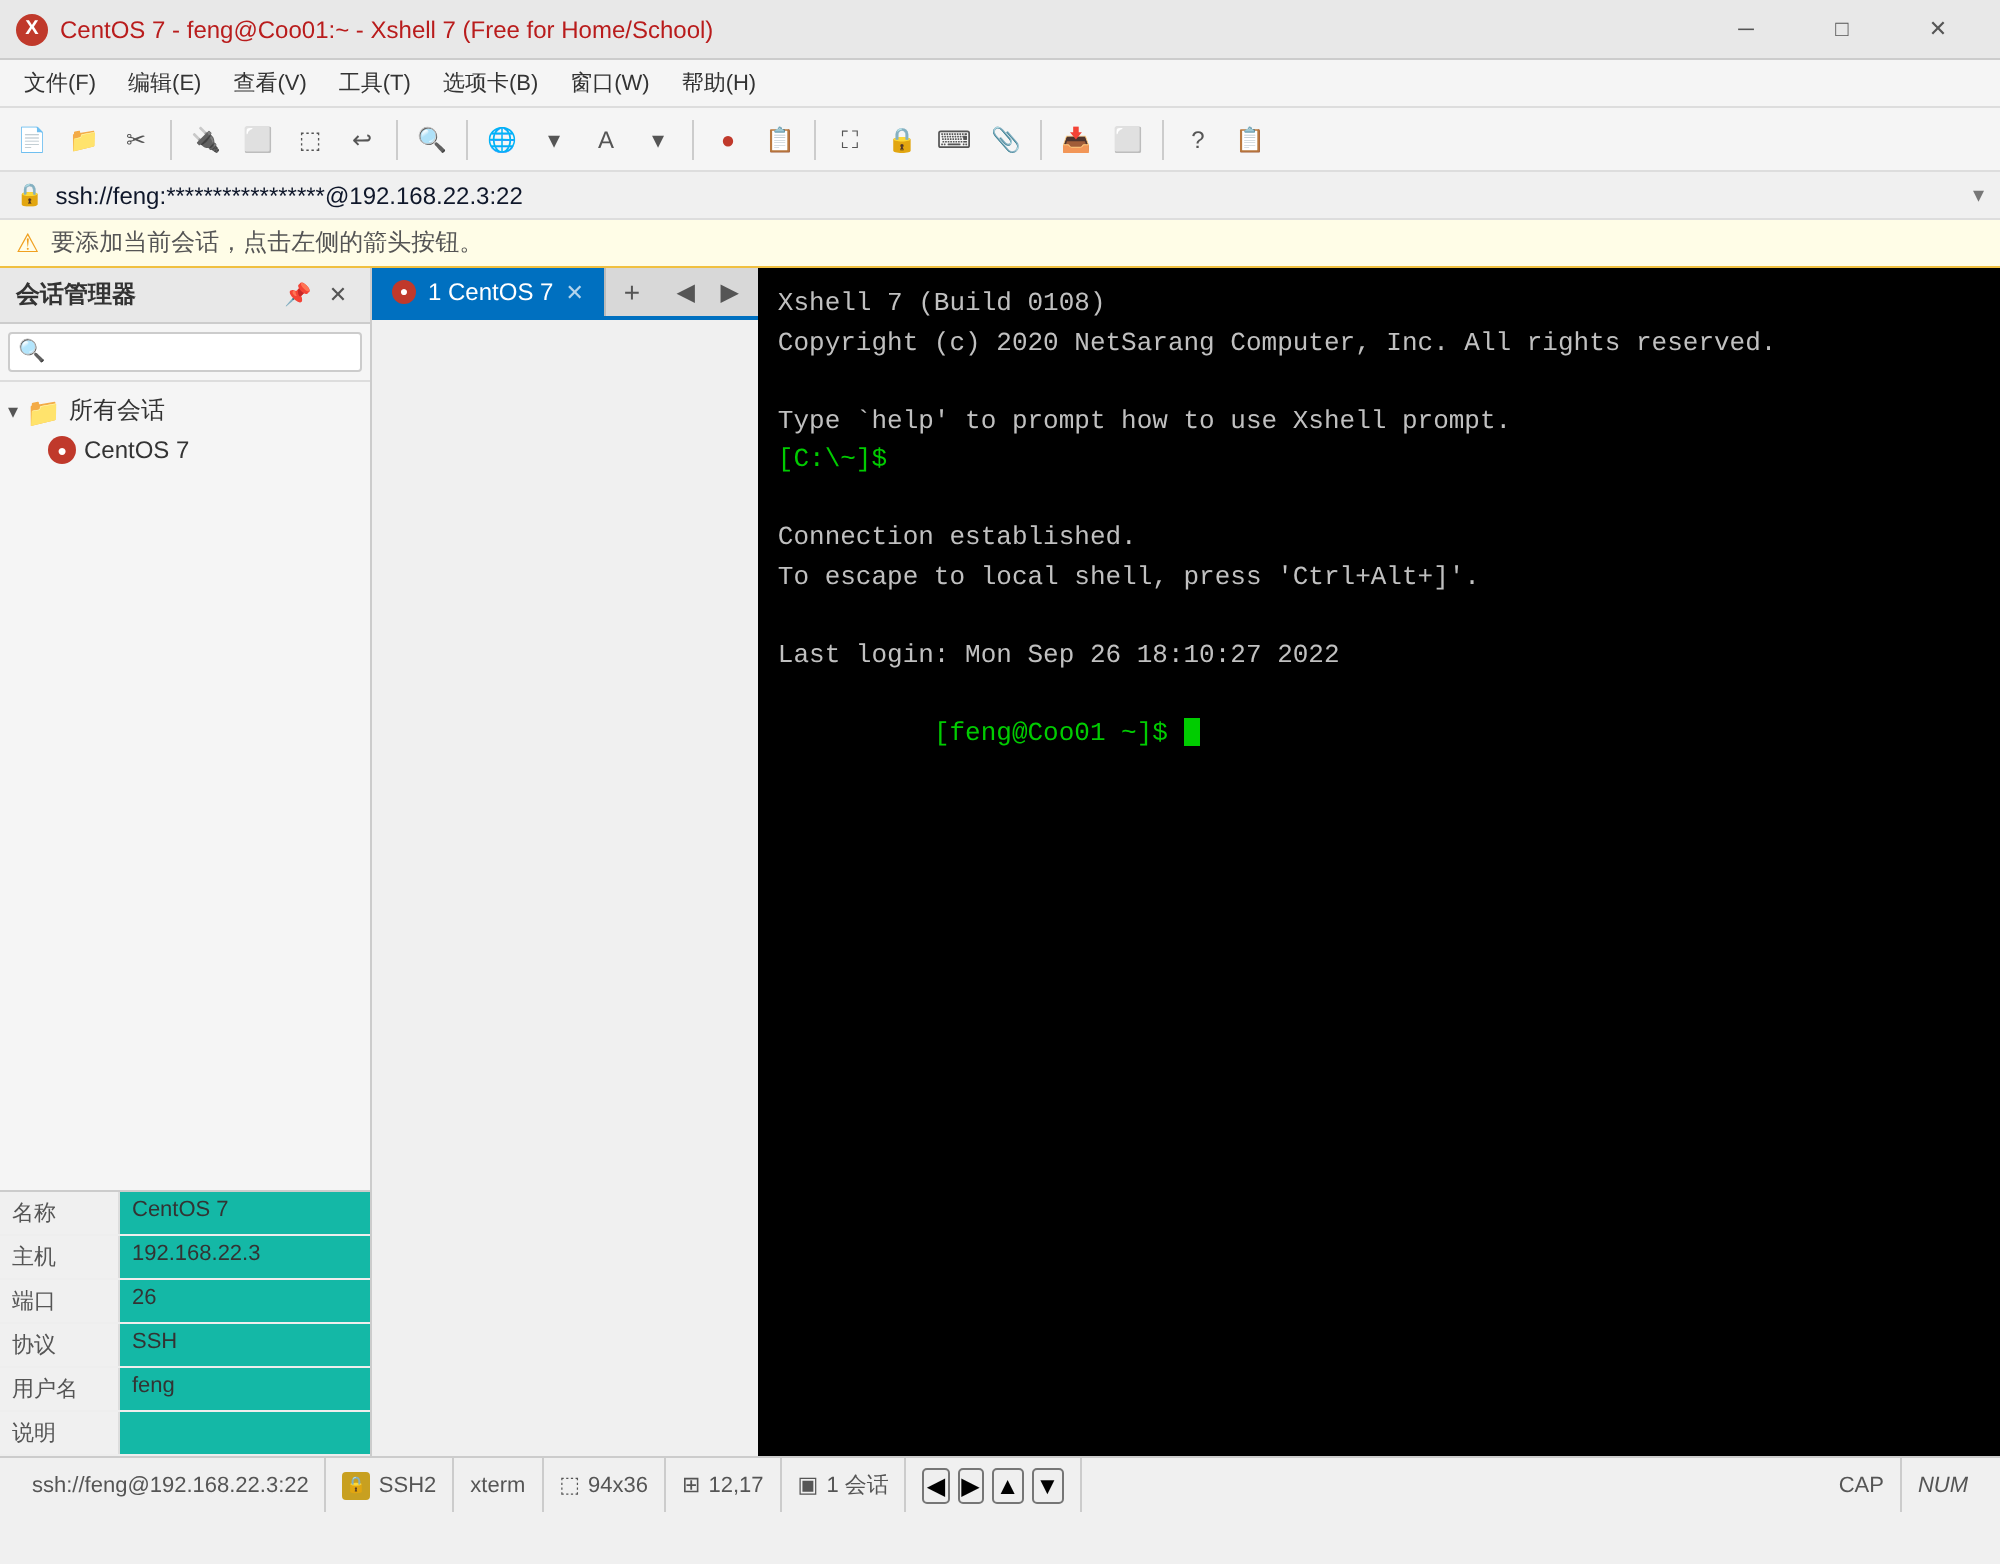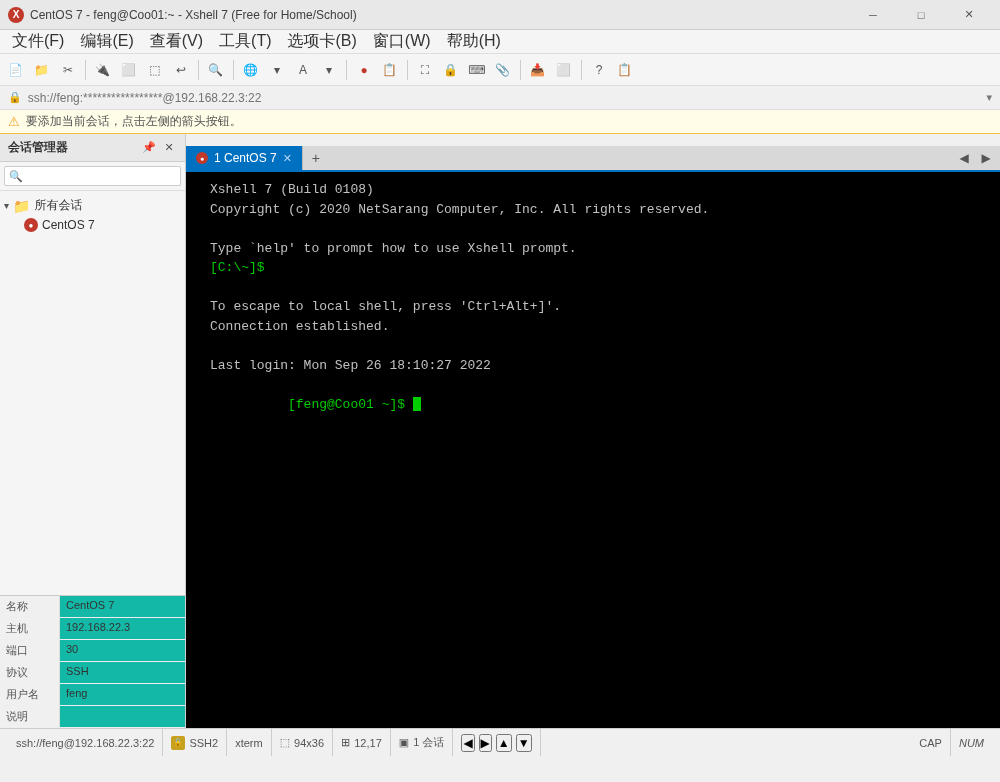--- a/index.html
+++ b/index.html
@@ -15,21 +15,21 @@
       border-bottom: 1px solid #ccc;
       user-select: none;
     }
     #title-bar .app-icon {
       width: 16px; height: 16px; margin-right: 6px;
       background: #c0392b; border-radius: 50%;
       display: flex; align-items: center; justify-content: center;
       font-size: 10px; color: white; font-weight: bold; flex-shrink: 0;
     }
     #title-bar .title-text {
-      flex: 1; font-size: 12px; color: #404040;
+      flex: 1; font-size: 12px; color: #b91c1c;
     }
     #title-bar .window-controls {
       display: flex; gap: 2px;
     }
     #title-bar .win-btn {
       width: 46px; height: 30px;
       border: none; background: transparent;
       cursor: pointer; font-size: 11px; color: #555;
       display: flex; align-items: center; justify-content: center;
     }
@@ -39,21 +39,21 @@
       height: 24px;
       background: #f5f5f5;
       display: flex;
       align-items: center;
       padding: 0 4px;
       border-bottom: 1px solid #ddd;
     }
     .menu-item {
       padding: 2px 8px;
       cursor: pointer;
-      font-size: 16px;
+      font-size: 11px;
       color: #333;
       border-radius: 2px;
     }
 
     
     #toolbar {
       height: 32px;
       background: #f5f5f5;
       border-bottom: 1px solid #ddd;
       display: flex;
@@ -75,21 +75,21 @@
     #address-bar {
       height: 24px;
       background: #f0f0f0;
       border-bottom: 1px solid #ddd;
       display: flex;
       align-items: center;
       padding: 0 8px;
       gap: 6px;
     }
     #address-bar .lock-icon { color: #777; font-size: 11px; }
-    #address-bar .addr-text { font-size: 12px; color: #737373; flex: 1; }
+    #address-bar .addr-text { font-size: 12px; color: #0f172a; flex: 1; }
     #address-bar .addr-arrow { font-size: 11px; color: #777; cursor: pointer; }
 
     
     #notification-bar {
       height: 24px;
       background: #fffde7;
       border-bottom: 1px solid #f0c040;
       display: flex;
       align-items: center;
       padding: 0 8px;
@@ -231,21 +231,21 @@
     
     #terminal-container {
       flex: 1;
       background: #000;
       overflow: hidden;
       position: relative;
     }
     #terminal {
       width: 100%;
       height: 100%;
-      padding: 8px 24px;
+      padding: 8px 10px;
       font-family: 'Courier New', Consolas, monospace;
       font-size: 13px;
       color: #c0c0c0;
       line-height: 1.5;
       overflow-y: auto;
     }
     .term-line { white-space: pre; }
     .term-green { color: #00cc00; }
     .cursor {
       display: inline-block;
@@ -380,38 +380,38 @@
       <div class="info-row">
         <span class="info-label">名称</span>
         <span class="info-value">CentOS 7</span>
       </div>
       <div class="info-row">
         <span class="info-label">主机</span>
         <span class="info-value">192.168.22.3</span>
       </div>
       <div class="info-row">
         <span class="info-label">端口</span>
-        <span class="info-value">30</span>
+        <span class="info-value">26</span>
       </div>
       <div class="info-row">
         <span class="info-label">协议</span>
         <span class="info-value">SSH</span>
       </div>
       <div class="info-row">
         <span class="info-label">用户名</span>
         <span class="info-value">feng</span>
       </div>
       <div class="info-row">
         <span class="info-label">说明</span>
         <span class="info-value"></span>
       </div>
     </div>
   </div>
 
-  <div style="flex:1; display:flex; flex-direction:column; min-width:0;margin-top:12px;">
+  <div style="flex:1; display:flex; flex-direction:row; min-width:0;">
 
     <div id="tab-bar">
       <div class="tab">
         <span class="tab-icon">●</span>
         <span>1 CentOS 7</span>
         <span class="tab-close">✕</span>
       </div>
       <span class="tab-add">+</span>
       <div class="tab-nav">
         <button class="tab-nav-btn">◀</button>
@@ -420,22 +420,22 @@
     </div>
 
     <div id="terminal-container">
       <div id="terminal">
         <div class="term-line"><span>Xshell 7 (Build 0108)</span></div>
         <div class="term-line"><span>Copyright (c) 2020 NetSarang Computer, Inc. All rights reserved.</span></div>
         <div class="term-line">&nbsp;</div>
         <div class="term-line"><span>Type `help' to prompt how to use Xshell prompt.</span></div>
         <div class="term-line term-green"><span>[C:\~]$</span></div>
         <div class="term-line">&nbsp;</div>
+        <div class="term-line"><span>Connection established.</span></div>
         <div class="term-line"><span>To escape to local shell, press 'Ctrl+Alt+]'.</span></div>
-        <div class="term-line"><span>Connection established.</span></div>
         <div class="term-line">&nbsp;</div>
         <div class="term-line"><span>Last login: Mon Sep 26 18:10:27 2022</span></div>
         <div class="term-line term-green">
           <span>[feng@Coo01 ~]$ </span><span class="cursor"></span>
         </div>
       </div>
     </div>
   </div>
 </div>
 

